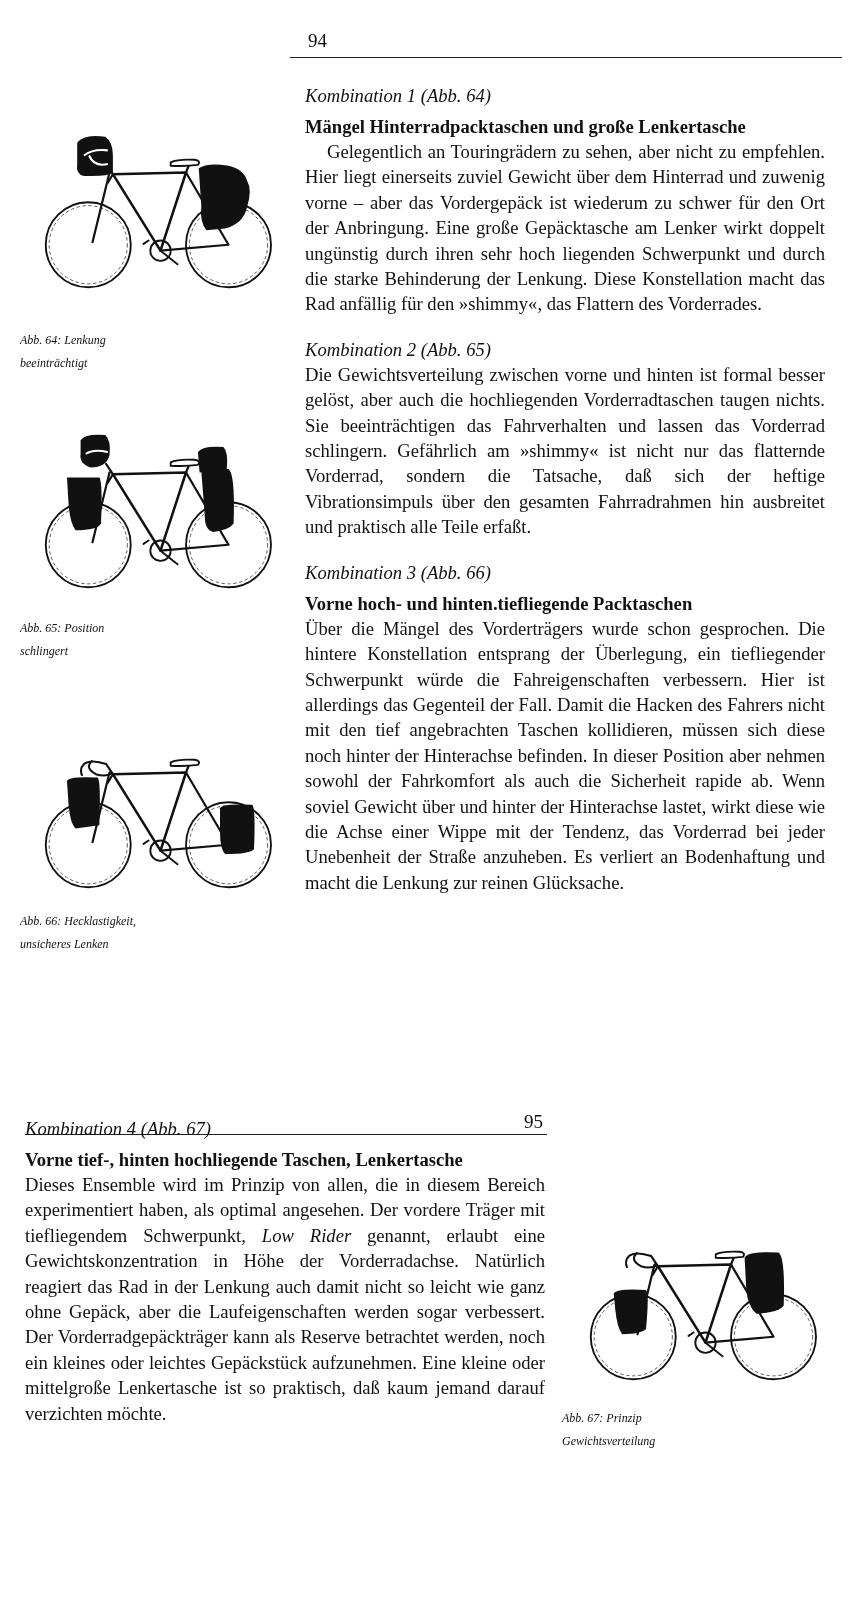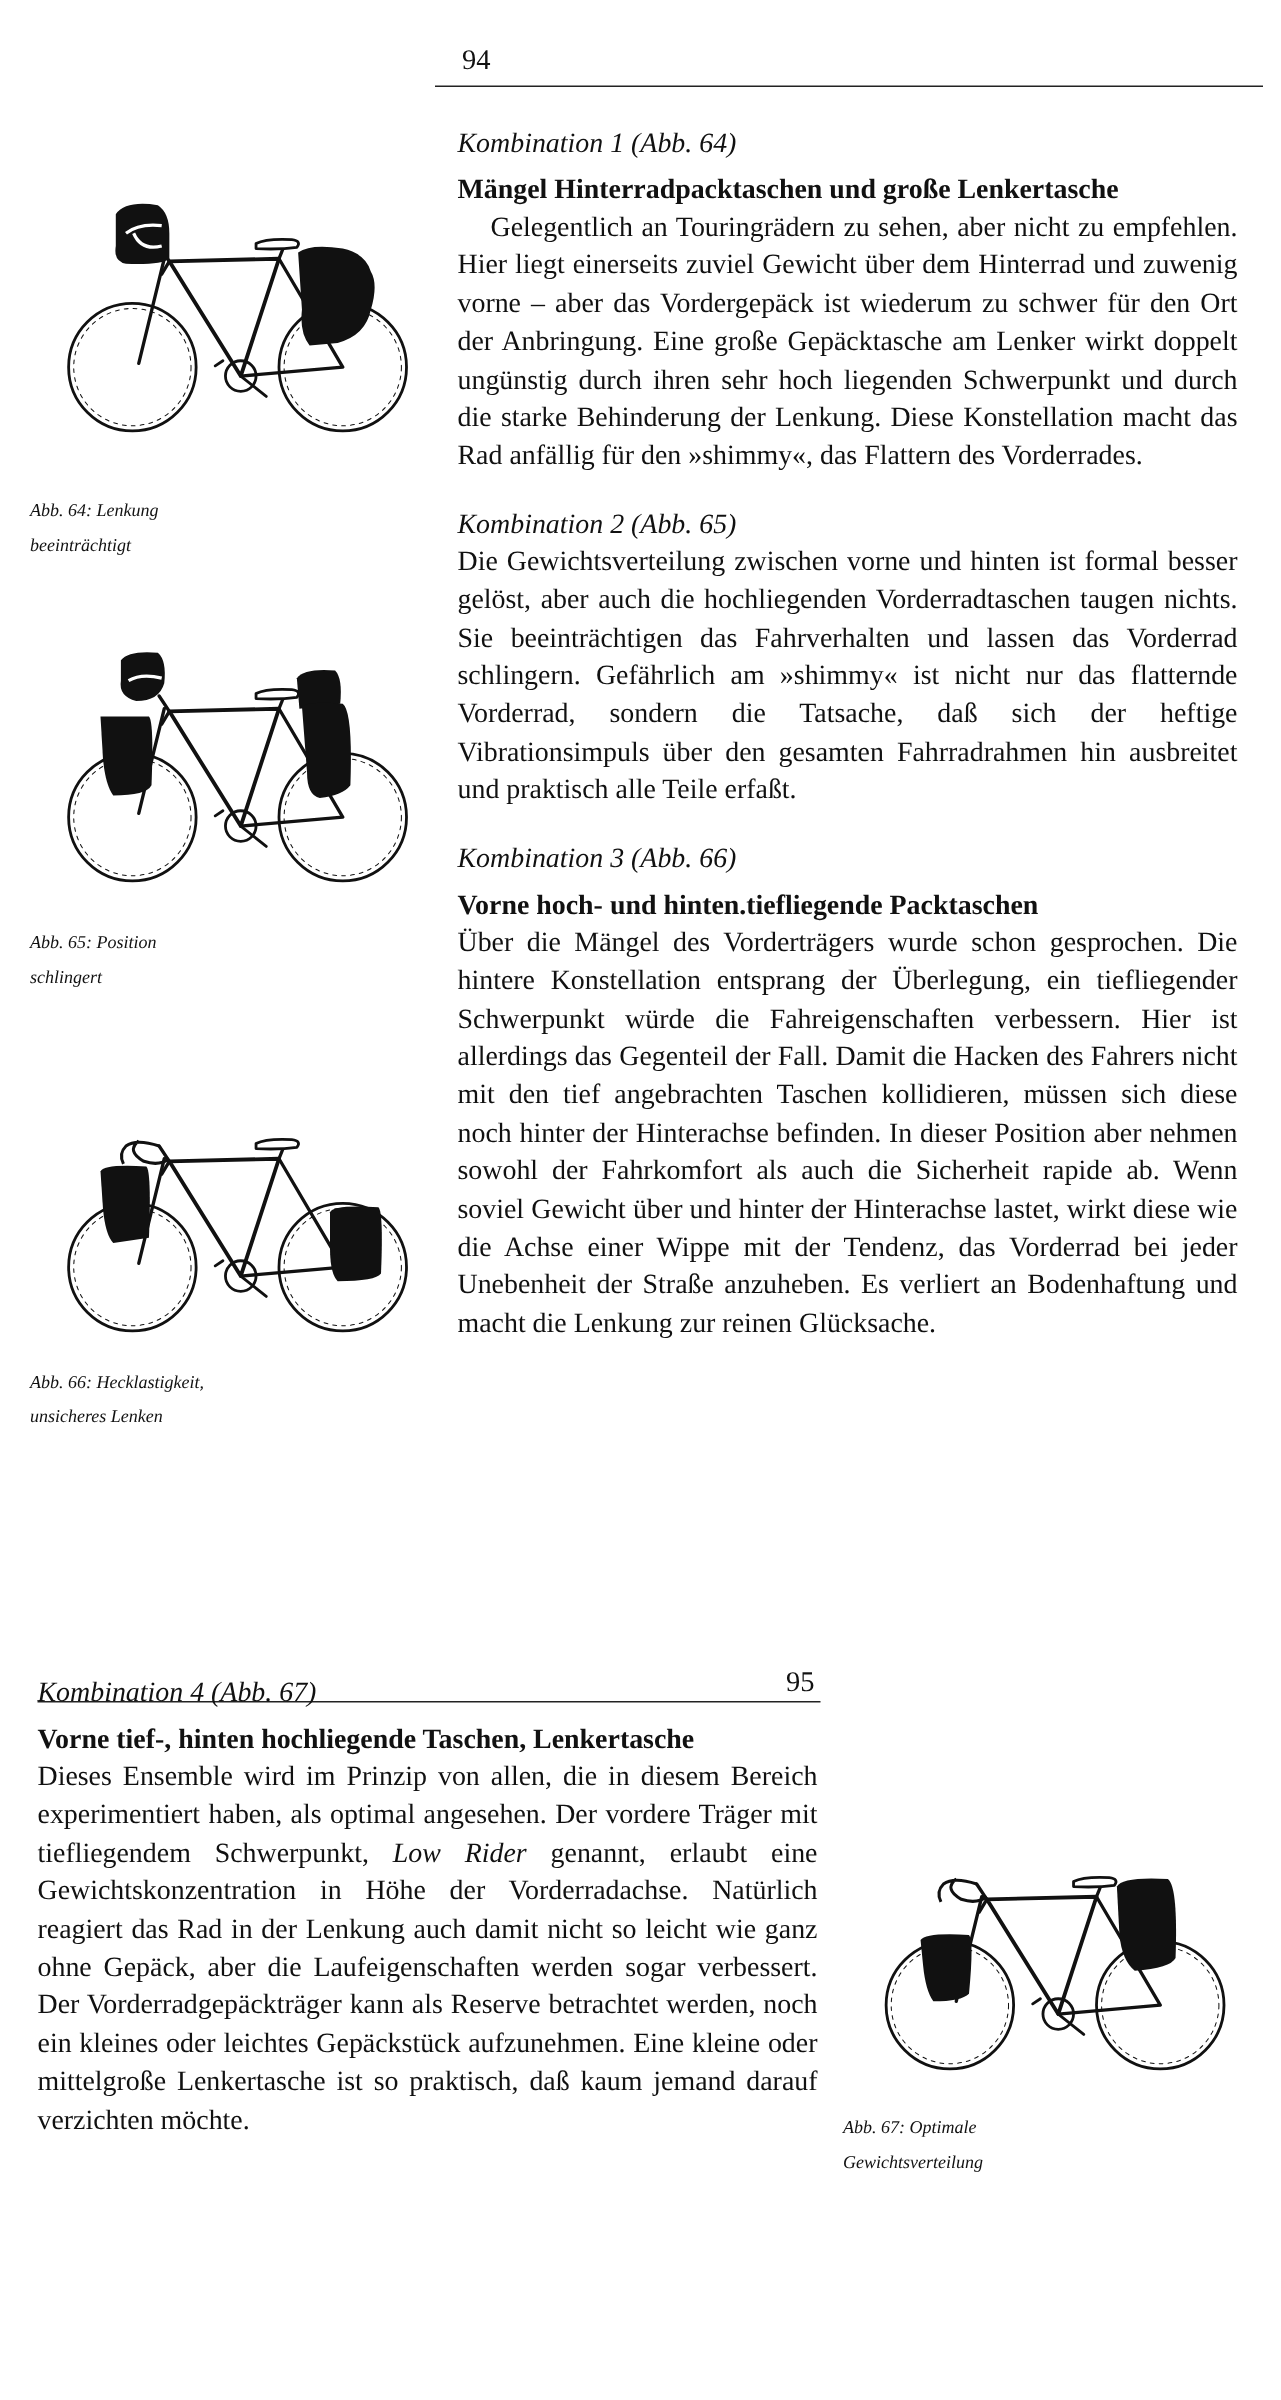--- a/index.html
+++ b/index.html
@@ -121,15 +121,15 @@
     <use href="#bikebase"></use>
 
     <path d="M96 40 Q78 34 70 40 Q64 46 68 54 M80 36 Q70 44 84 52 Q96 56 104 50" fill="none" stroke="#111" stroke-width="2.4"></path>
 
     <path d="M52 84 Q56 78 90 80 Q94 84 90 126 Q84 132 62 132 Q56 124 54 104 Z" fill="#111"></path>
 
     <path d="M206 42 Q210 34 246 36 Q254 42 252 98 Q248 106 220 108 Q210 100 208 80 Z" fill="#111"></path>
   </svg>
 </div>
 <div class="caption" style="left:562px; top:1407px;">
-  <div>Abb. 67: Optimale</div>
+  <div>Abb. 67: Prinzip</div>
   <div>Gewichtsverteilung</div>
 </div>
 
 </body></html>

